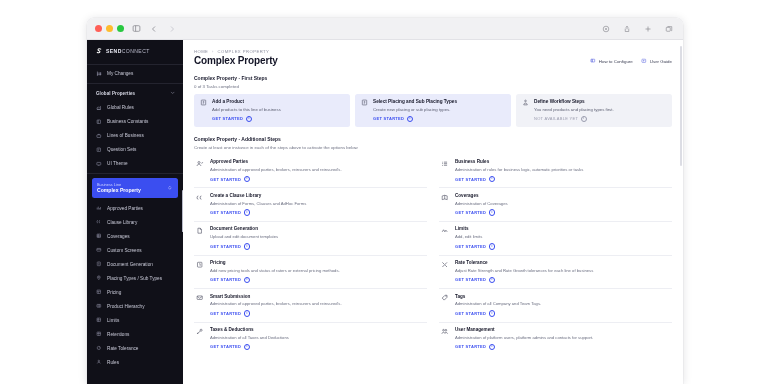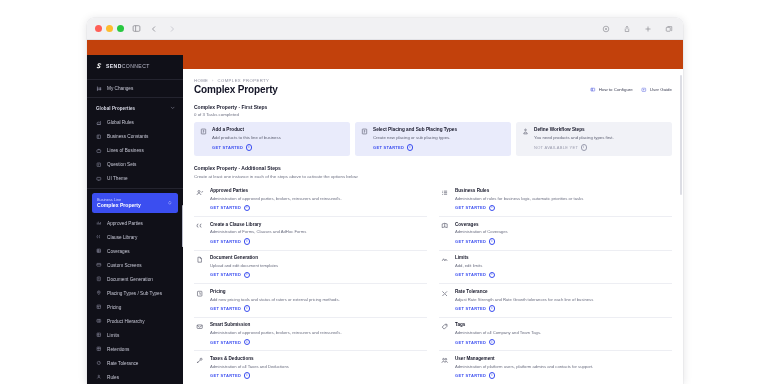--- a/index.html
+++ b/index.html
@@ -25,21 +25,21 @@
   .dot{width:7px;height:7px;border-radius:50%;}
   .dot.r{background:#ff5f57;}
   .dot.y{background:#febc2e;}
   .dot.g{background:#28c840;}
   .tb-ic{width:12px;height:12px;display:flex;align-items:center;justify-content:center;color:#8a8a90;}
   .tb-ic svg{display:block;}
   .tb-gap{flex:1;}
   .tb-right{display:flex;gap:9px;align-items:center;}
 
   
-  .app{display:flex;height:344px;background:#c2410c;align-items:flex-end;}
+  .app{display:flex;height:344px;background:#ef4444;}
 
   
   .sidebar{
     width:96px;background:#101018;flex:0 0 96px;color:#cfd0de;
     font-size:4.6px;overflow:hidden;position:relative;
   }
   .brand{display:flex;align-items:center;gap:3px;padding:7px 0 7px 8px;}
   .brand-mark{
     width:8px;height:8px;border-radius:2px;color:#fff;display:flex;
     align-items:center;justify-content:center;font-weight:bold;font-size:7px;

